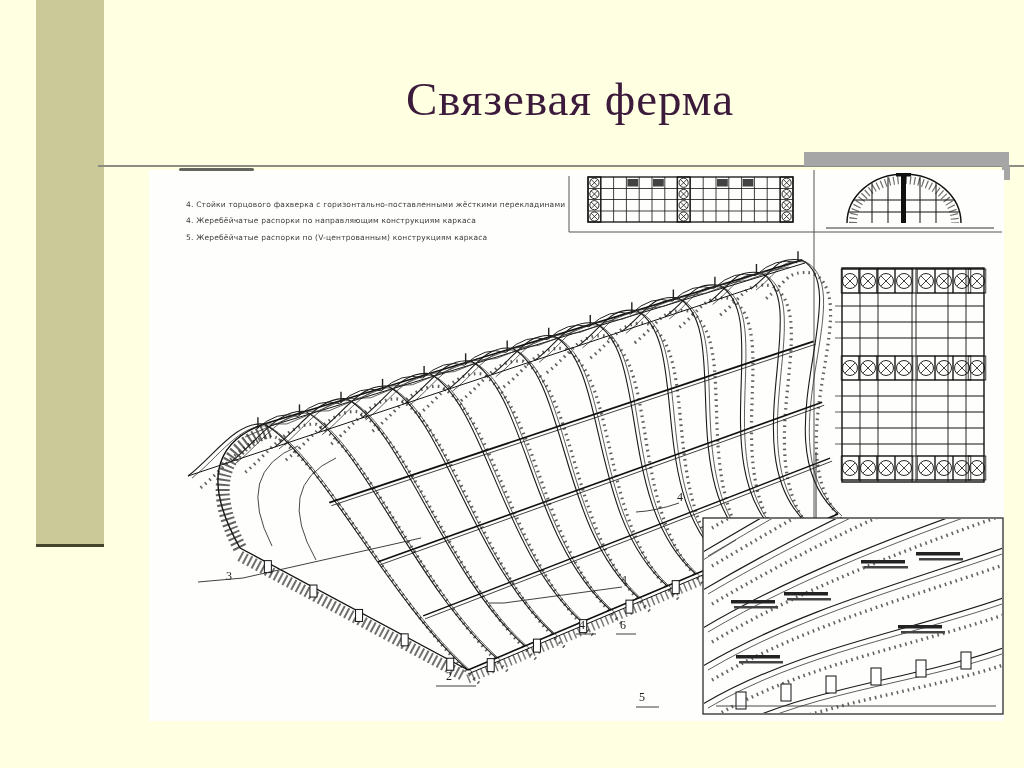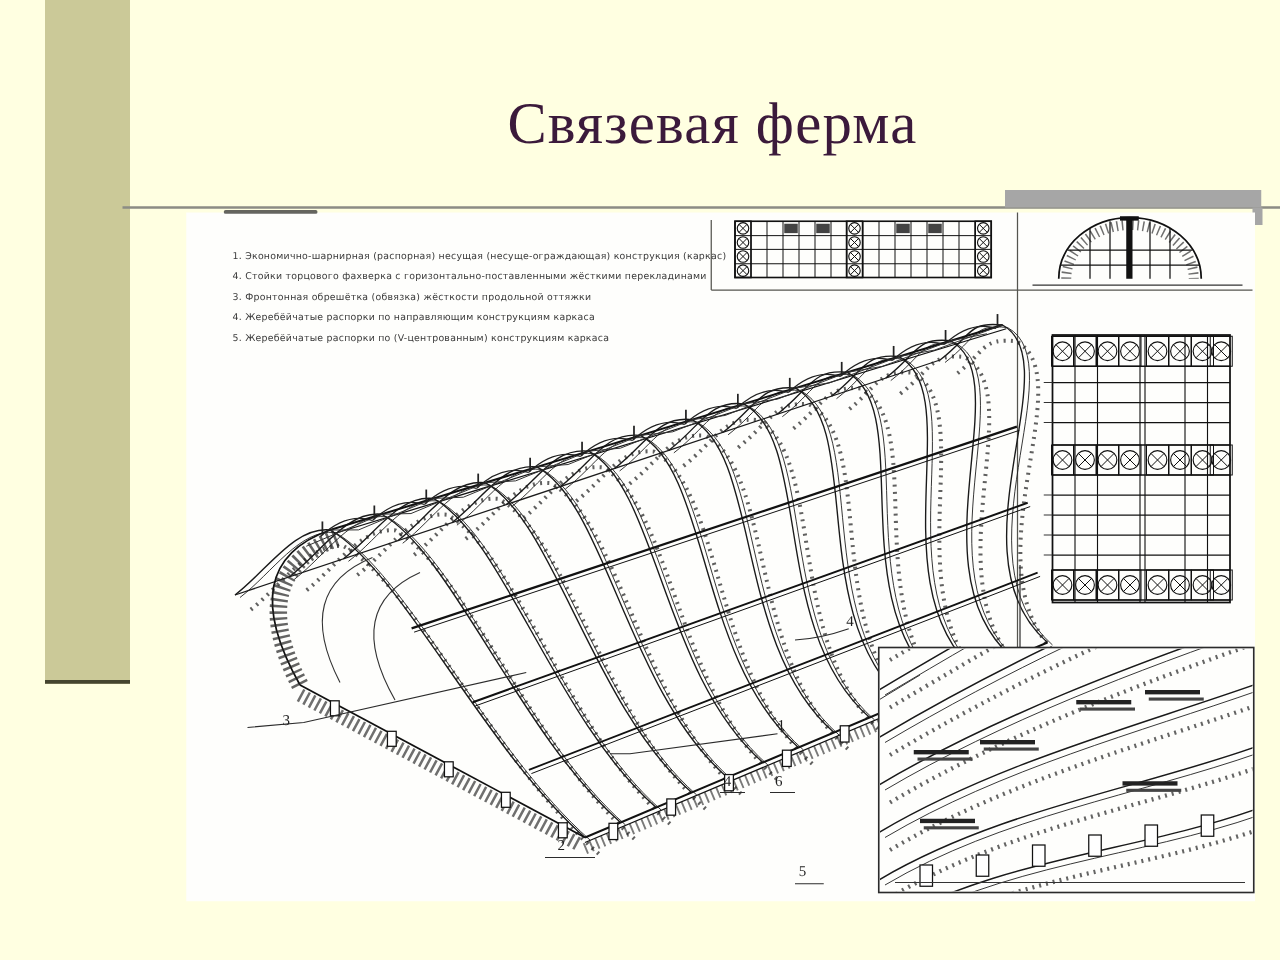--- a/index.html
+++ b/index.html
@@ -453,23 +453,21 @@
         <line x1="400" y1="686" x2="440" y2="686"></line>
         <path d="M643,503 Q620,511 600,512"></path>
         <line x1="540" y1="634" x2="560" y2="634"></line>
         <line x1="580" y1="634" x2="600" y2="634"></line>
         <line x1="600" y1="707" x2="623" y2="707"></line>
       </g>
     </g>
   </svg>
 
   <div class="legend">
-    <div>1.  Экономично-шарнирная (распорная) несущая (несуще-ограждающая) конструкция (каркас)</div>
     <div>4.  Стойки торцового фахверка с горизонтально-поставленными жёсткими перекладинами</div>
-    <div>3.  Фронтонная обрешётка (обвязка) жёсткости продольной оттяжки</div>
     <div>4.  Жеребёйчатые распорки по направляющим конструкциям каркаса</div>
     <div>5.  Жеребёйчатые распорки по (V-центрованным) конструкциям каркаса</div>
   </div>
 
   <span class="callout" style="left:190px;top:569px">3</span>
   <span class="callout" style="left:410px;top:669px">2</span>
   <span class="callout" style="left:586px;top:573px">1</span>
   <span class="callout" style="left:543px;top:618px">4</span>
   <span class="callout" style="left:584px;top:618px">6</span>
   <span class="callout" style="left:603px;top:690px">5</span>

